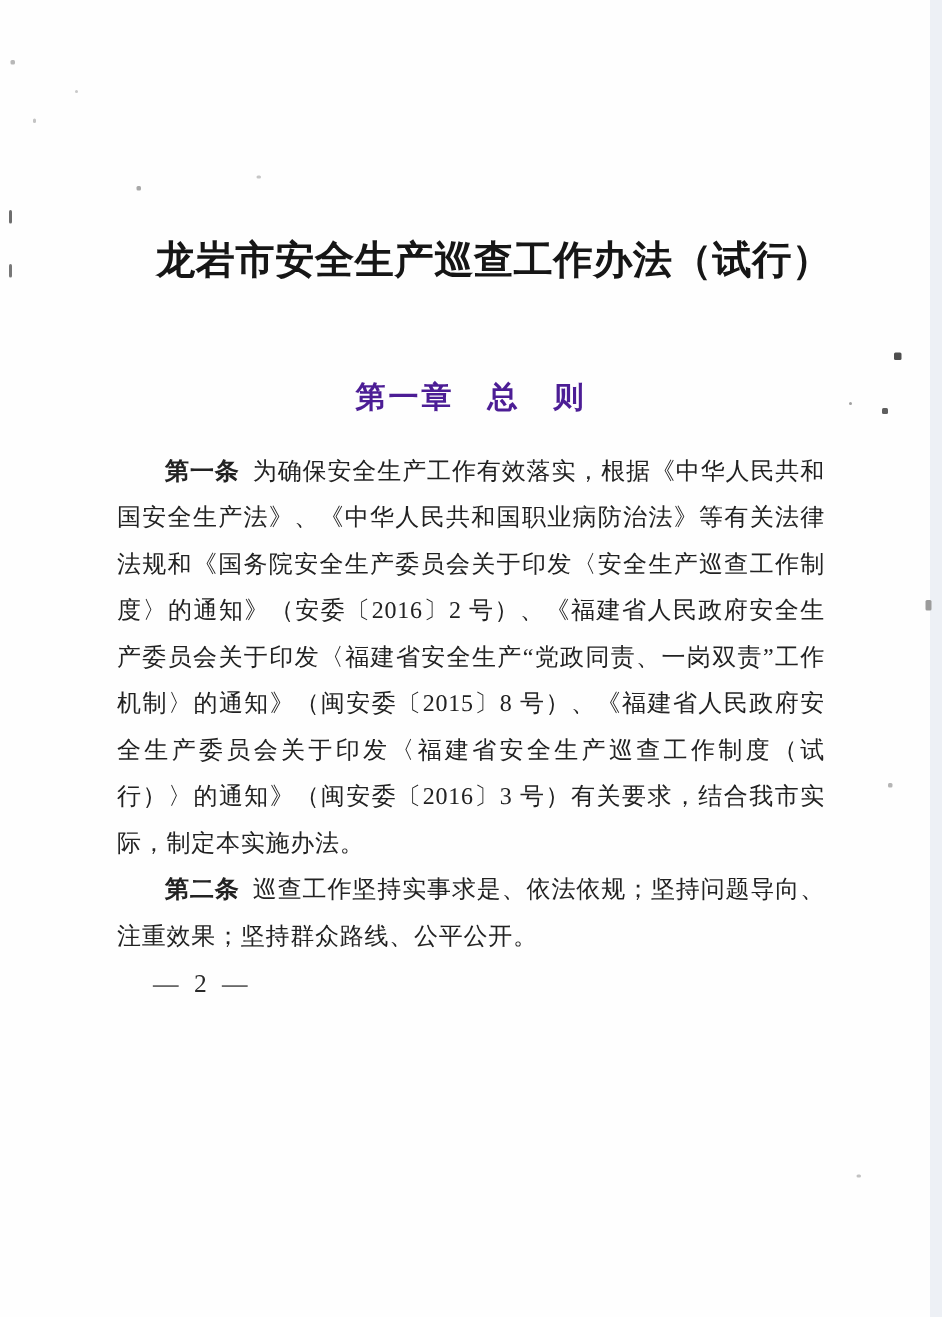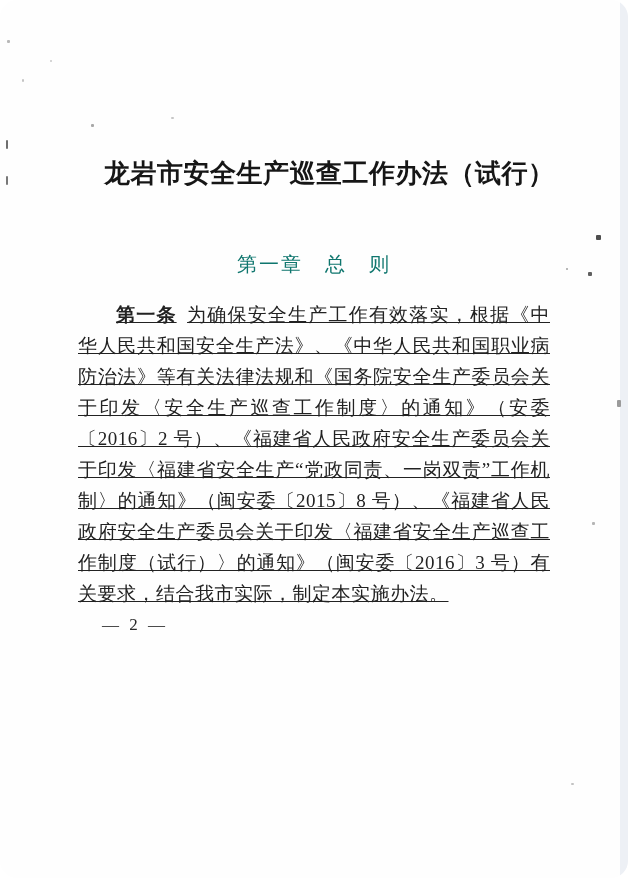--- a/index.html
+++ b/index.html
@@ -8,21 +8,20 @@
     background: #ffffff;
   }
   .page {
     position: relative;
     width: 628px;
     height: 878px;
     background: #fefefe;
     overflow: hidden;
     font-family: "Liberation Serif", "DejaVu Serif", serif;
     color: #1c1c1c;
-    border-radius: 17px;
   }
   
   .edge-strip {
     position: absolute;
     top: 0;
     right: 0;
     width: 8px;
     height: 100%;
     background: #edf0f5;
   }
@@ -43,37 +42,36 @@
     font-weight: bold;
     letter-spacing: 0.5px;
     color: #161616;
     white-space: nowrap;
   }
   .chapter-heading {
     margin-top: 60px;
     text-align: center;
     font-family: "Liberation Sans", "DejaVu Sans", sans-serif;
     font-size: 20px;
-    font-weight: normal;
+    font-weight: bold;
     letter-spacing: 2px;
-    color: #0f766e;
+    color: #4c1d95;
   }
   .chapter-heading.second {
     margin-top: 17px;
     margin-bottom: 15px;
   }
   .para {
     margin: 0;
     text-indent: 2em;
-    font-size: 19px;
+    font-size: 16px;
     line-height: 31px;
     letter-spacing: 0.5px;
     text-align: justify;
     color: #222222;
-    text-decoration: underline;
   }
   .para.first {
     margin-top: 21px;
   }
   .art-label {
     font-weight: bold;
     margin-right: 0.55em;
   }
   .wavy-underline {
     text-decoration: underline;
@@ -95,20 +93,21 @@
 <div class="page">
 
   <div class="content">
 
     <h1 class="doc-title">龙岩市安全生产巡查工作办法（试行）</h1>
 
     <h2 class="chapter-heading">第一章　总　则</h2>
 
     <p class="para first"><span class="art-label">第一条</span><span>为确保安全生产工作有效落实，根据《中华人民共和国安全生产法》、《中华人民共和国职业病防治法》等有关法律法规和《国务院安全生产委员会关于印发〈安全生产巡查工作制度〉的通知》（安委〔2016〕2 号）、《福建省人民政府安全生产委员会关于印发〈福建省安全生产“党政同责、一岗双责”工作机制〉的通知》（闽安委〔2015〕8 号）、《福建省人民政府安全生产委员会关于印发〈福建省安全生产巡查工作制度（试行）〉的通知》（闽安委〔2016〕3 号）有关要求，结合我市实际，制定本实施办法。</span></p>
 
+    <p class="para"><span class="art-label">第二条</span><span>巡查工作坚持实事求是、依法依规；坚持问题导向、注重效果；坚持群众路线、公平公开。</span></p>
 
 
 
     <div class="page-number">— 2 —</div>
 
   </div>
 
   <div class="edge-strip"></div>
   <div class="speck" style="left:7px;  top:40px;  width:3px; height:3px; background:#b8b8b8;"></div>
   <div class="speck" style="left:50px; top:60px;  width:2px; height:2px; background:#c9c9c9;"></div>

